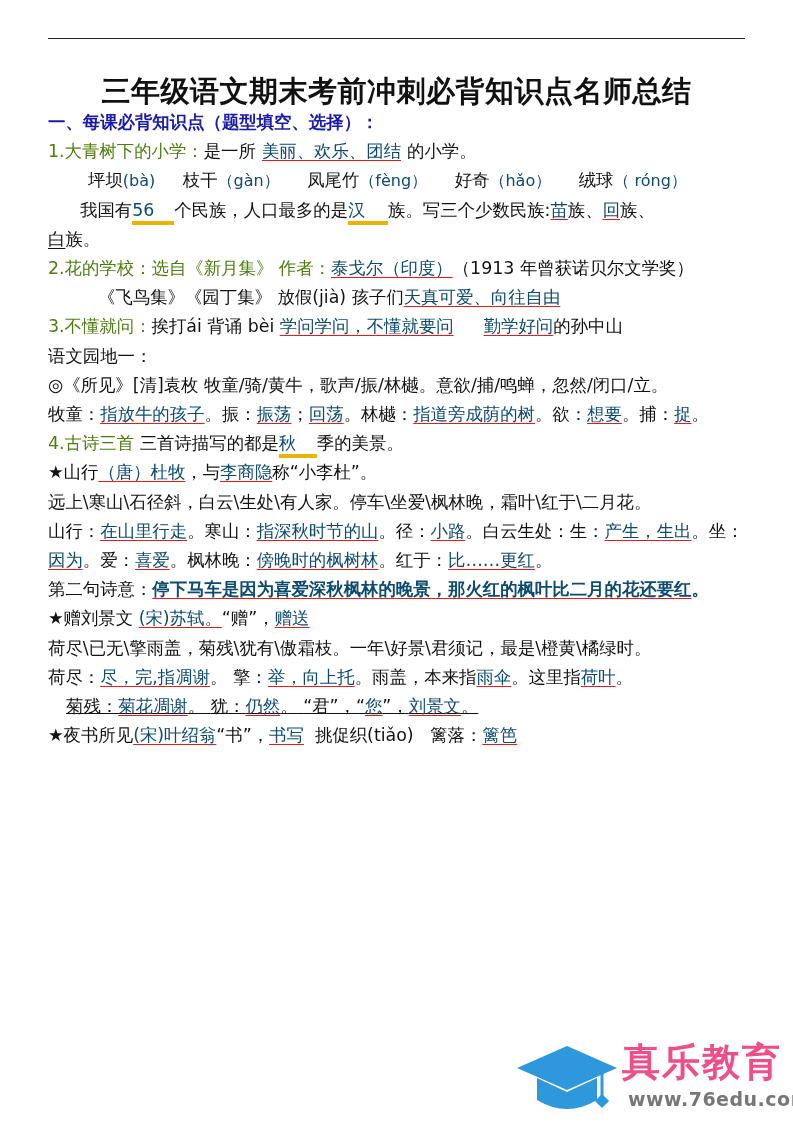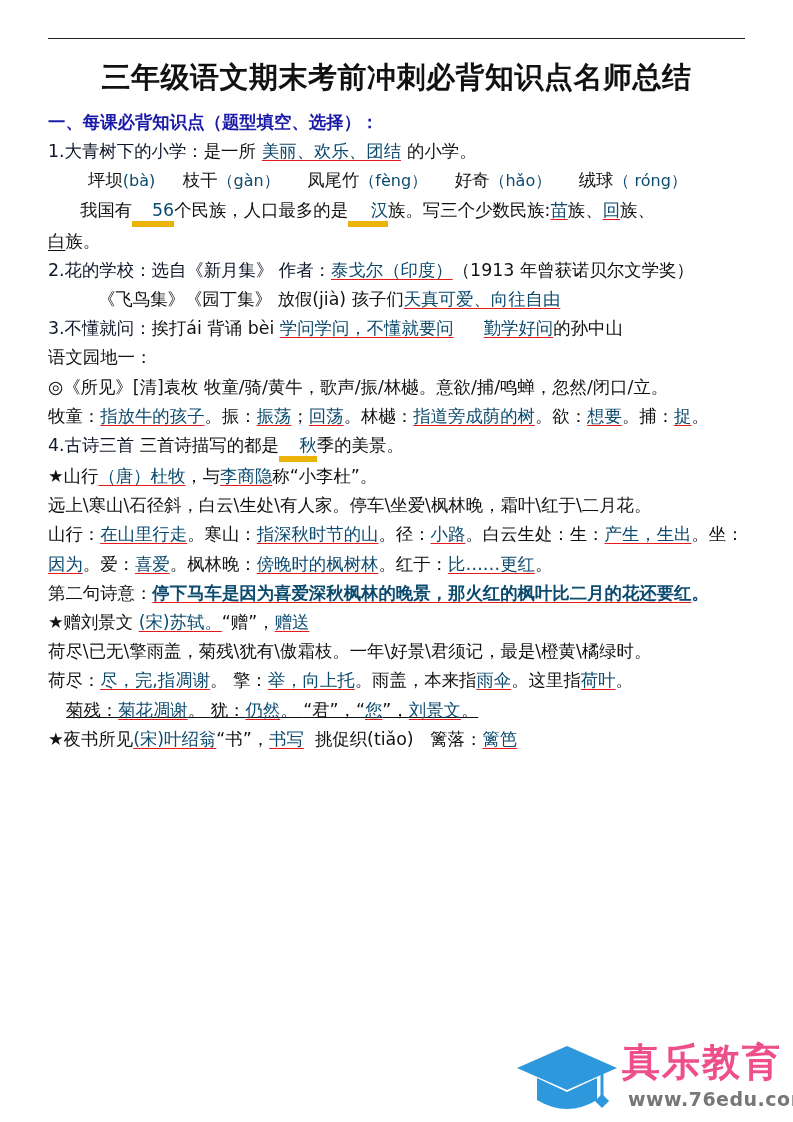--- a/index.html
+++ b/index.html
@@ -1,29 +1,29 @@
 <!DOCTYPE html>
 <html><head>
 <meta charset="utf-8">
 <style>
   html, body { margin: 0; padding: 0; background: #ffffff; }
   body { width: 793px; height: 1122px; position: relative; overflow: hidden;
          font-family: "DejaVu Sans", "Liberation Sans", sans-serif; color: #111; }
   .rule { position: absolute; left: 48px; top: 38px; width: 697px; height: 1px; background: #222; }
-  .title { position: absolute; left: 0; top: 58px; width: 793px; text-align: center;
+  .title { position: absolute; left: 0; top: 72px; width: 793px; text-align: center;
            font-size: 29px; font-weight: bold; letter-spacing: 0.5px; color: #111; }
   .content { position: absolute; left: 48px; top: 108px; width: 700px; font-size: 17.4px; line-height: 29.2px; }
   .line { white-space: nowrap; overflow: visible; }
   .wrap { white-space: normal; }
   .blue { color: #1a1aa8; font-weight: bold; }
-  .green { color: #0f172a; margin-top: 28px; }
+  .green { color: #4d7c0f; margin-top: 28px; }
   .red { color: #0c4a6e; }
   .ul { text-decoration: underline; text-decoration-color: #e51a1a; text-underline-offset: 3px; }
   .ulb { text-decoration: underline; text-decoration-color: #111; text-underline-offset: 3px; }
-  .blank { display: inline-block; text-align: right; border-bottom: 6px solid #eab308; line-height: 22px; }
+  .blank { display: inline-block; text-align: left; border-bottom: 4px solid #eab308; line-height: 22px; }
   .ind1 { padding-left: 40px; }
   .ind2 { padding-left: 32px; }
   .ind3 { padding-left: 50px; }
   .ind4 { padding-left: 18px; text-decoration: underline; }
   .gap { display: inline-block; width: 22px; }
   .gap2 { display: inline-block; width: 30px; }
   .py { font-family: "DejaVu Sans", sans-serif; font-size: 16px; }
   .bold { font-weight: bold; }
   .logo { position: absolute; left: 512px; top: 1030px; width: 281px; height: 92px; }
   .logo .cap { position: absolute; left: 0; top: 8px; width: 110px; height: 80px; }

